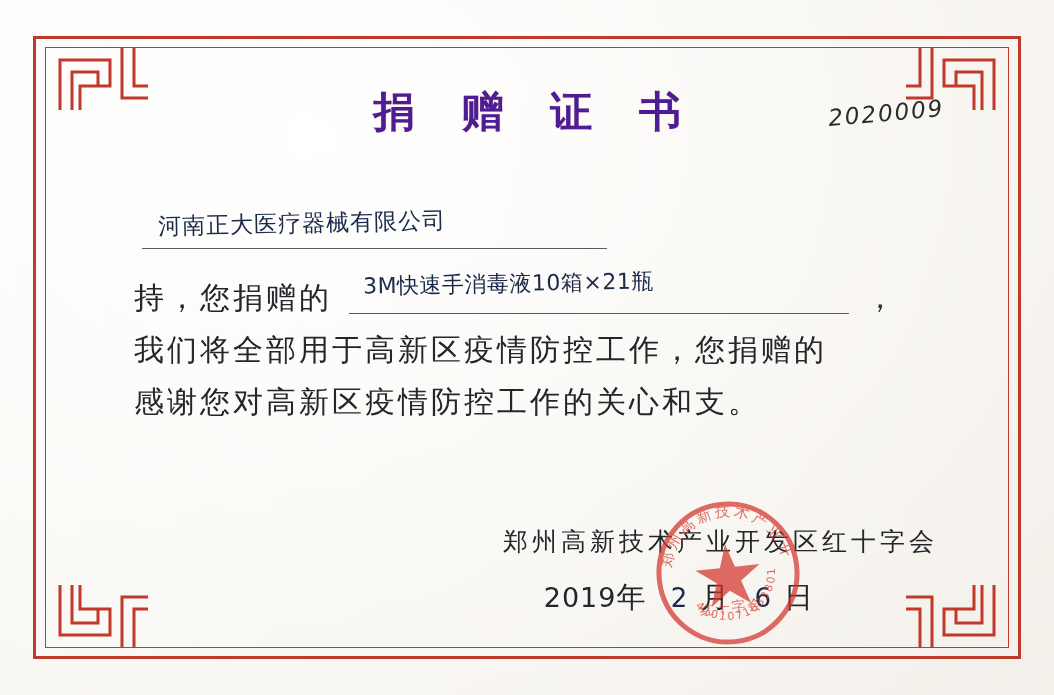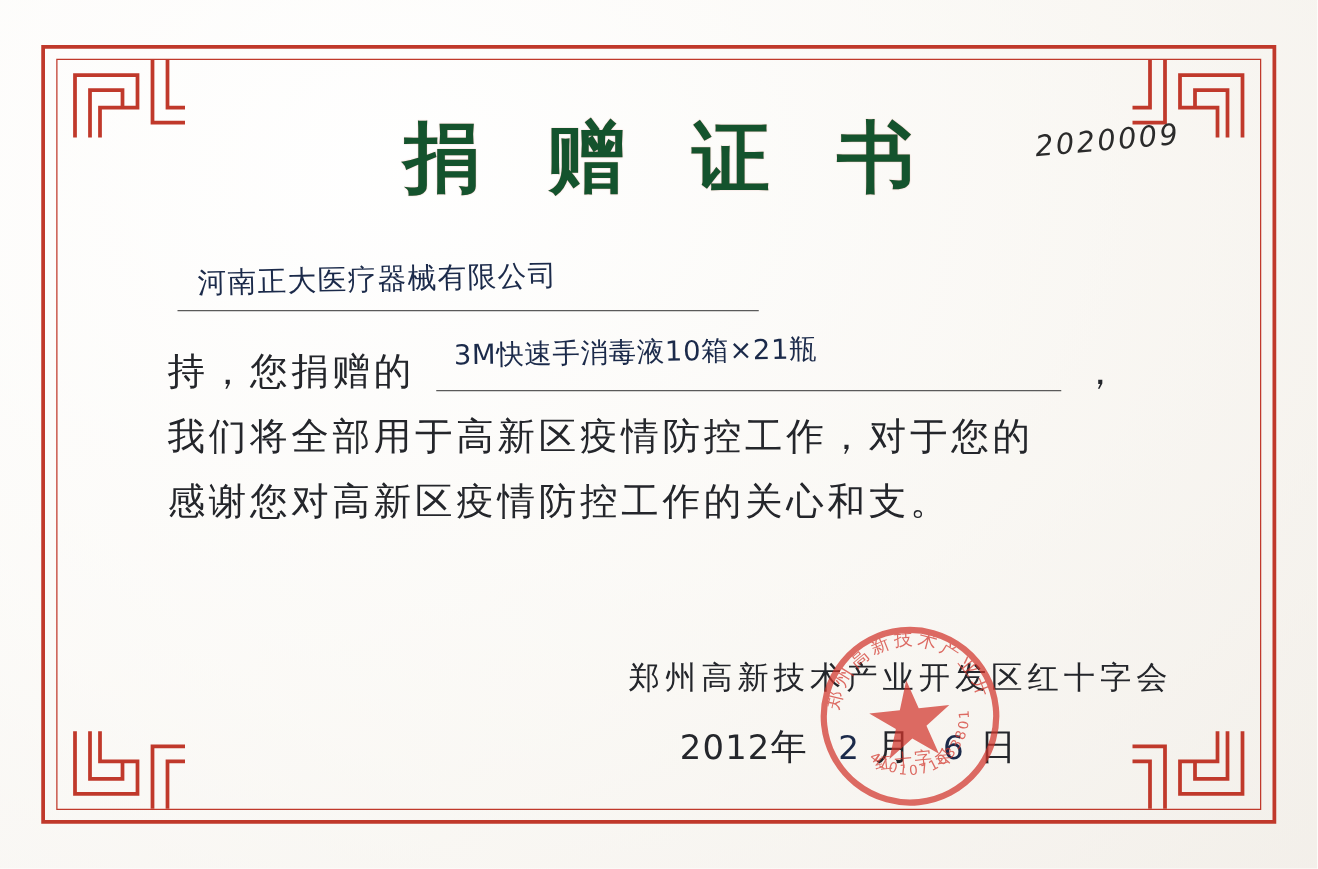--- a/index.html
+++ b/index.html
@@ -58,23 +58,23 @@
     position: absolute;
     left: 0; top: 0; right: 0; bottom: 0;
   }
 
   .title {
     position: absolute;
     left: 0;
     right: 0;
     top: 84px;
     text-align: center;
-    color: #14532d;
-    font-family: "DejaVu Serif", serif;
-    font-size: 62px;
+    color: #4c1d95;
+    font-family: "DejaVu Serif", serif;
+    font-size: 42px;
     font-weight: bold;
     letter-spacing: 16px;
     text-indent: 16px;
     text-shadow: 0 0 1px rgba(192,57,43,0.45);
   }
 
   .serial {
     position: absolute;
     right: 110px;
     top: 100px;
@@ -250,28 +250,28 @@
     <div class="recipient-name">河南正大医疗器械有限公司</div>
 
     <div class="body-text">
       <div class="fill-row">
         <span>持，您捐赠的</span>
         <span class="fill-blank">
           <span class="fill-value">3M快速手消毒液10箱×21瓶</span>
         </span>
         <span>，</span>
       </div>
-      <p>我们将全部用于高新区疫情防控工作，对于您的</p>
+      <p>我们将全部用于高新区疫情防控工作，您捐赠的</p>
       <p>感谢您对高新区疫情防控工作的关心和支。</p>
     </div>
 
     <div class="issuer">郑州高新技术产业开发区红十字会</div>
 
     <div class="date-line">
-      <span class="date-num">2012</span><span>年</span>
+      <span class="date-num">2019</span><span>年</span>
       <span class="date-handwrite">2</span><span>月</span>
       <span class="date-handwrite">6</span><span>日</span>
     </div>
 
     <div class="seal">
       <svg width="146" height="146" viewBox="0 0 146 146">
         <defs>
           <path id="sealTopArc" d="M 16 73 A 57 57 0 0 1 130 73"></path>
           <path id="sealBotArc" d="M 26 73 A 47 47 0 0 0 120 73"></path>
         </defs>

